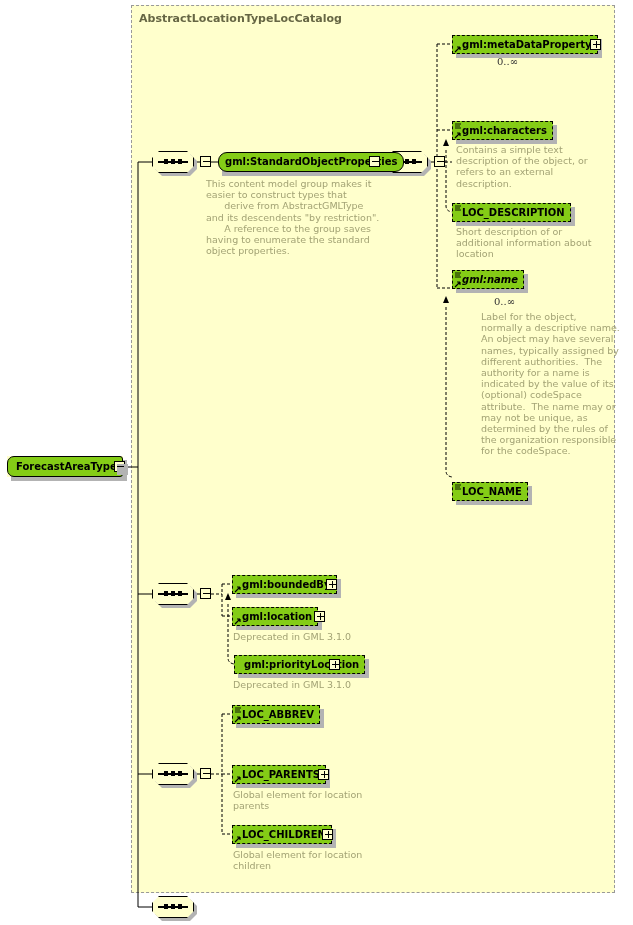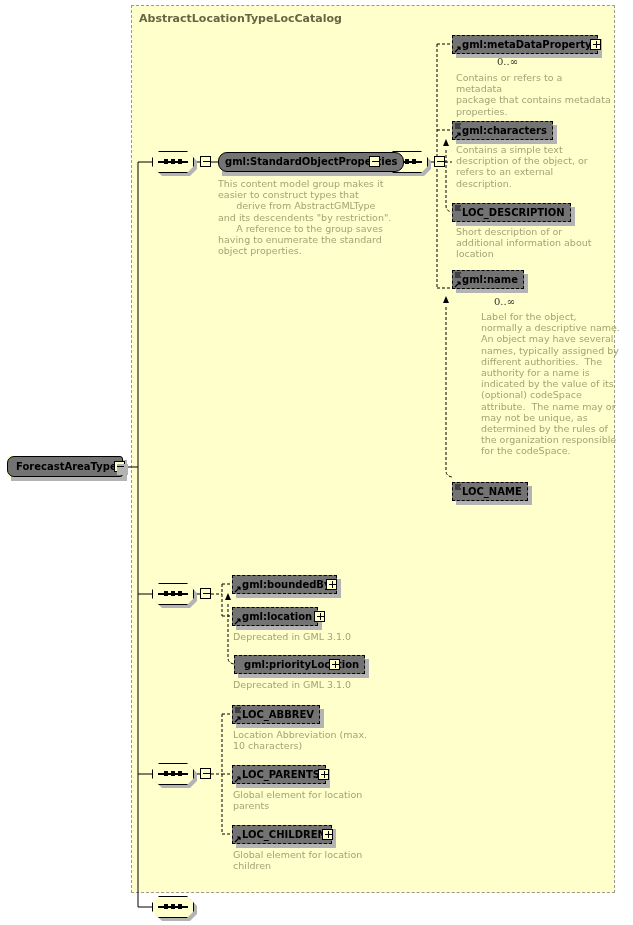--- a/index.html
+++ b/index.html
@@ -39,21 +39,21 @@
     position:absolute;
     left:4px;top:4px;
     width:100%;height:100%;
     background:#b3b3b3;
     z-index:0;
   }
   .node .body{
     position:relative;
     z-index:1;
     box-sizing:border-box;
-    background:#737373;
+    background:#84cc16;
     height:100%;
     display:flex;
     align-items:center;
   }
 
   
   .elem .body{
     border:1px dashed #000000;
     padding:0 5px 0 9px;
   }
@@ -228,21 +228,21 @@
   </div>
   <div class="expander" style="left:200px;top:156px;"></div>
 
   <div class="node groupref" style="left:218px;top:152px;height:20px;">
     <div class="shadow"></div>
     <div class="body">
         <span class="label">gml:StandardObjectProperties</span>
       </div>
   </div>
   <div class="expander" style="left:369px;top:156px;"></div>
-  <div class="anno" style="left:218px;top:178px;width:175px;">This content model group makes it
+  <div class="anno" style="left:206px;top:178px;width:175px;">This content model group makes it
 easier to construct types that
       derive from AbstractGMLType
 and its descendents "by restriction".
       A reference to the group saves
 having to enumerate the standard
 object properties.</div>
 
   <div class="compositor" style="left:386px;top:151px;">
     <div class="sh"></div>
       <div class="oct"></div>
@@ -257,23 +257,20 @@
     <div class="shadow"></div>
     <div class="body">
       <svg class="refarrow" viewBox="0 0 8 8">
           <path d="M1,7 L6,2 M6,2 L3,2 M6,2 L6,5" stroke="#000" stroke-width="1.2" fill="none"></path>
         </svg>
       <span class="label">gml:metaDataProperty</span>
     </div>
   </div>
   <div class="expander plus" style="left:590px;top:39px;"></div>
   <div class="card" style="left:497px;top:56px;">0..∞</div>
-  <div class="anno" style="left:456px;top:72px;width:155px;">Contains or refers to a metadata
-package that contains metadata
-properties.</div>
 
   <div class="node elem" style="left:452px;top:121px;height:19px;">
     <div class="shadow"></div>
     <div class="body">
       <svg class="stmark" viewBox="0 0 6 6">
           <path d="M0,1 H6 M0,3 H5 M0,5 H6" stroke="#000" stroke-width="0.9"></path>
         </svg>
       <svg class="refarrow" viewBox="0 0 8 8">
           <path d="M1,7 L6,2 M6,2 L3,2 M6,2 L6,5" stroke="#000" stroke-width="1.2" fill="none"></path>
         </svg>
@@ -291,21 +288,21 @@
       <svg class="stmark" viewBox="0 0 6 6">
           <path d="M0,1 H6 M0,3 H5 M0,5 H6" stroke="#000" stroke-width="0.9"></path>
         </svg>
       <span class="label">LOC_DESCRIPTION</span>
     </div>
   </div>
   <div class="anno" style="left:456px;top:226px;width:155px;">Short description of or
 additional information about
 location</div>
 
-  <div class="node elem" style="left:452px;top:270px;height:19px;">
+  <div class="node elem" style="left:452px;top:270px;height:19px;font-style:italic;">
     <div class="shadow"></div>
     <div class="body">
       <svg class="stmark" viewBox="0 0 6 6">
           <path d="M0,1 H6 M0,3 H5 M0,5 H6" stroke="#000" stroke-width="0.9"></path>
         </svg>
       <svg class="refarrow" viewBox="0 0 8 8">
           <path d="M1,7 L6,2 M6,2 L3,2 M6,2 L6,5" stroke="#000" stroke-width="1.2" fill="none"></path>
         </svg>
       <span class="label">gml:name</span>
     </div>
@@ -393,22 +390,20 @@
     <div class="body">
       <svg class="stmark" viewBox="0 0 6 6">
           <path d="M0,1 H6 M0,3 H5 M0,5 H6" stroke="#000" stroke-width="0.9"></path>
         </svg>
       <svg class="refarrow" viewBox="0 0 8 8">
           <path d="M1,7 L6,2 M6,2 L3,2 M6,2 L6,5" stroke="#000" stroke-width="1.2" fill="none"></path>
         </svg>
       <span class="label">LOC_ABBREV</span>
     </div>
   </div>
-  <div class="anno" style="left:233px;top:729px;width:180px;">Location Abbreviation (max.
-10 characters)</div>
 
   <div class="node elem" style="left:232px;top:765px;height:19px;">
     <div class="shadow"></div>
     <div class="body">
       <svg class="refarrow" viewBox="0 0 8 8">
           <path d="M1,7 L6,2 M6,2 L3,2 M6,2 L6,5" stroke="#000" stroke-width="1.2" fill="none"></path>
         </svg>
       <span class="label">LOC_PARENTS</span>
     </div>
   </div>

